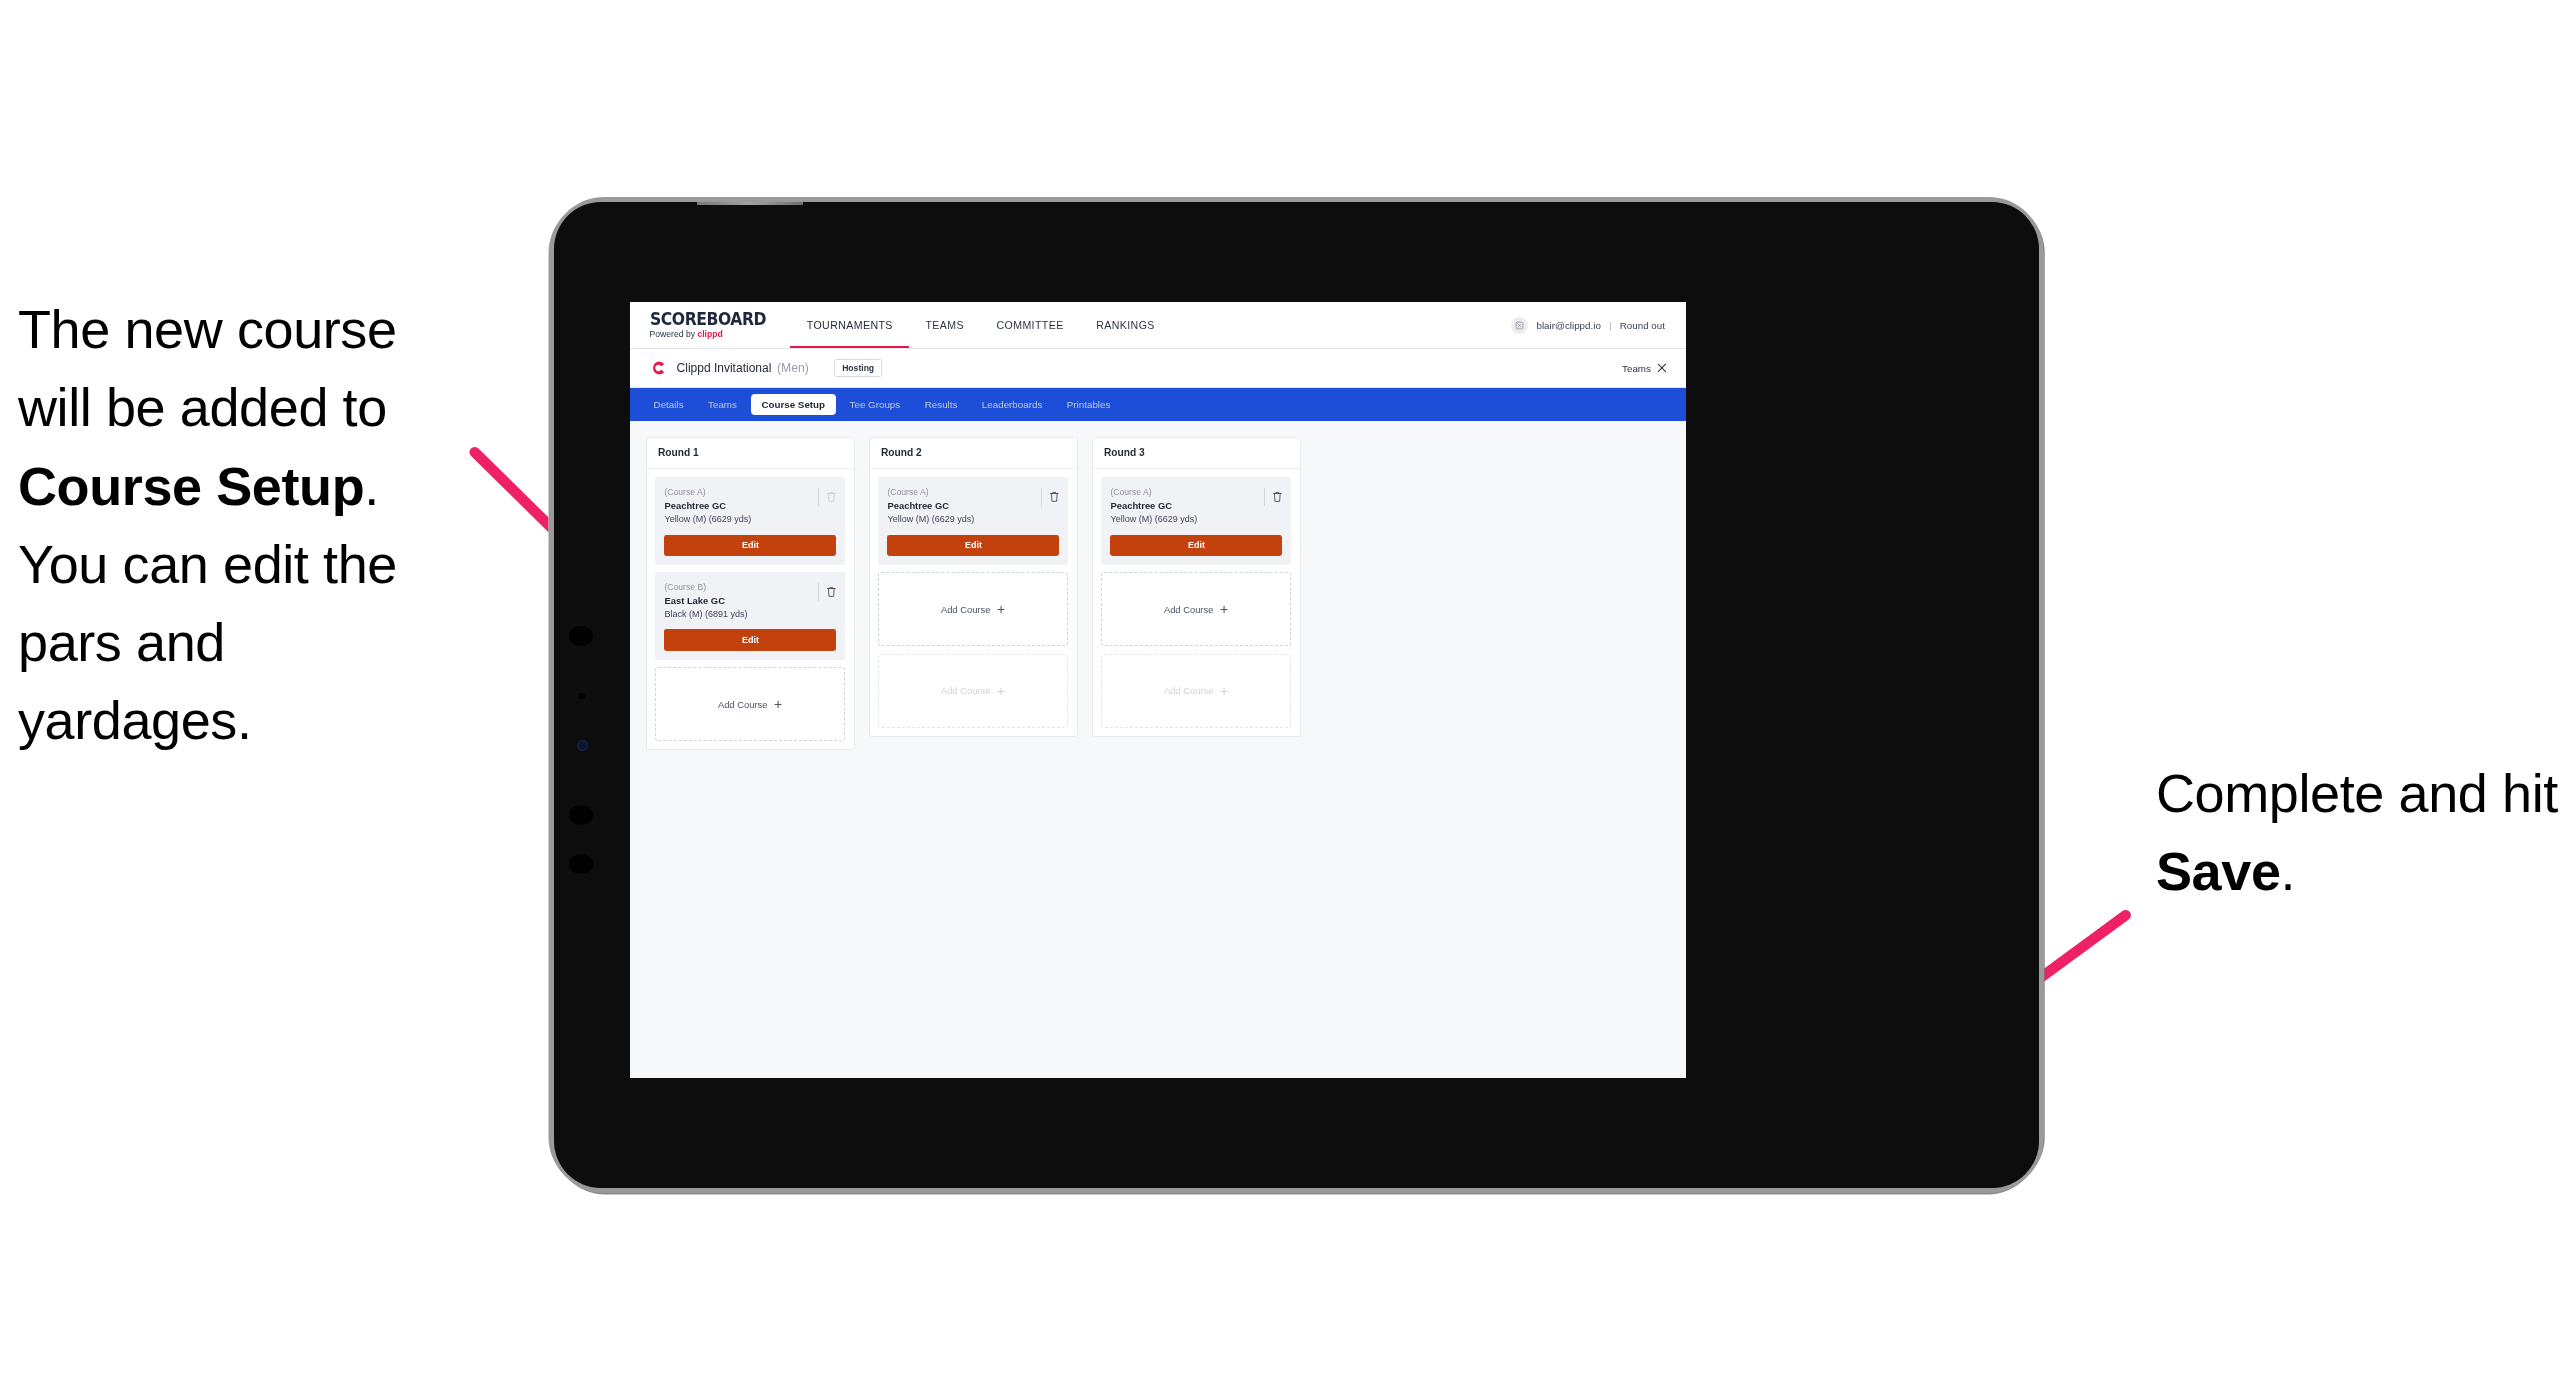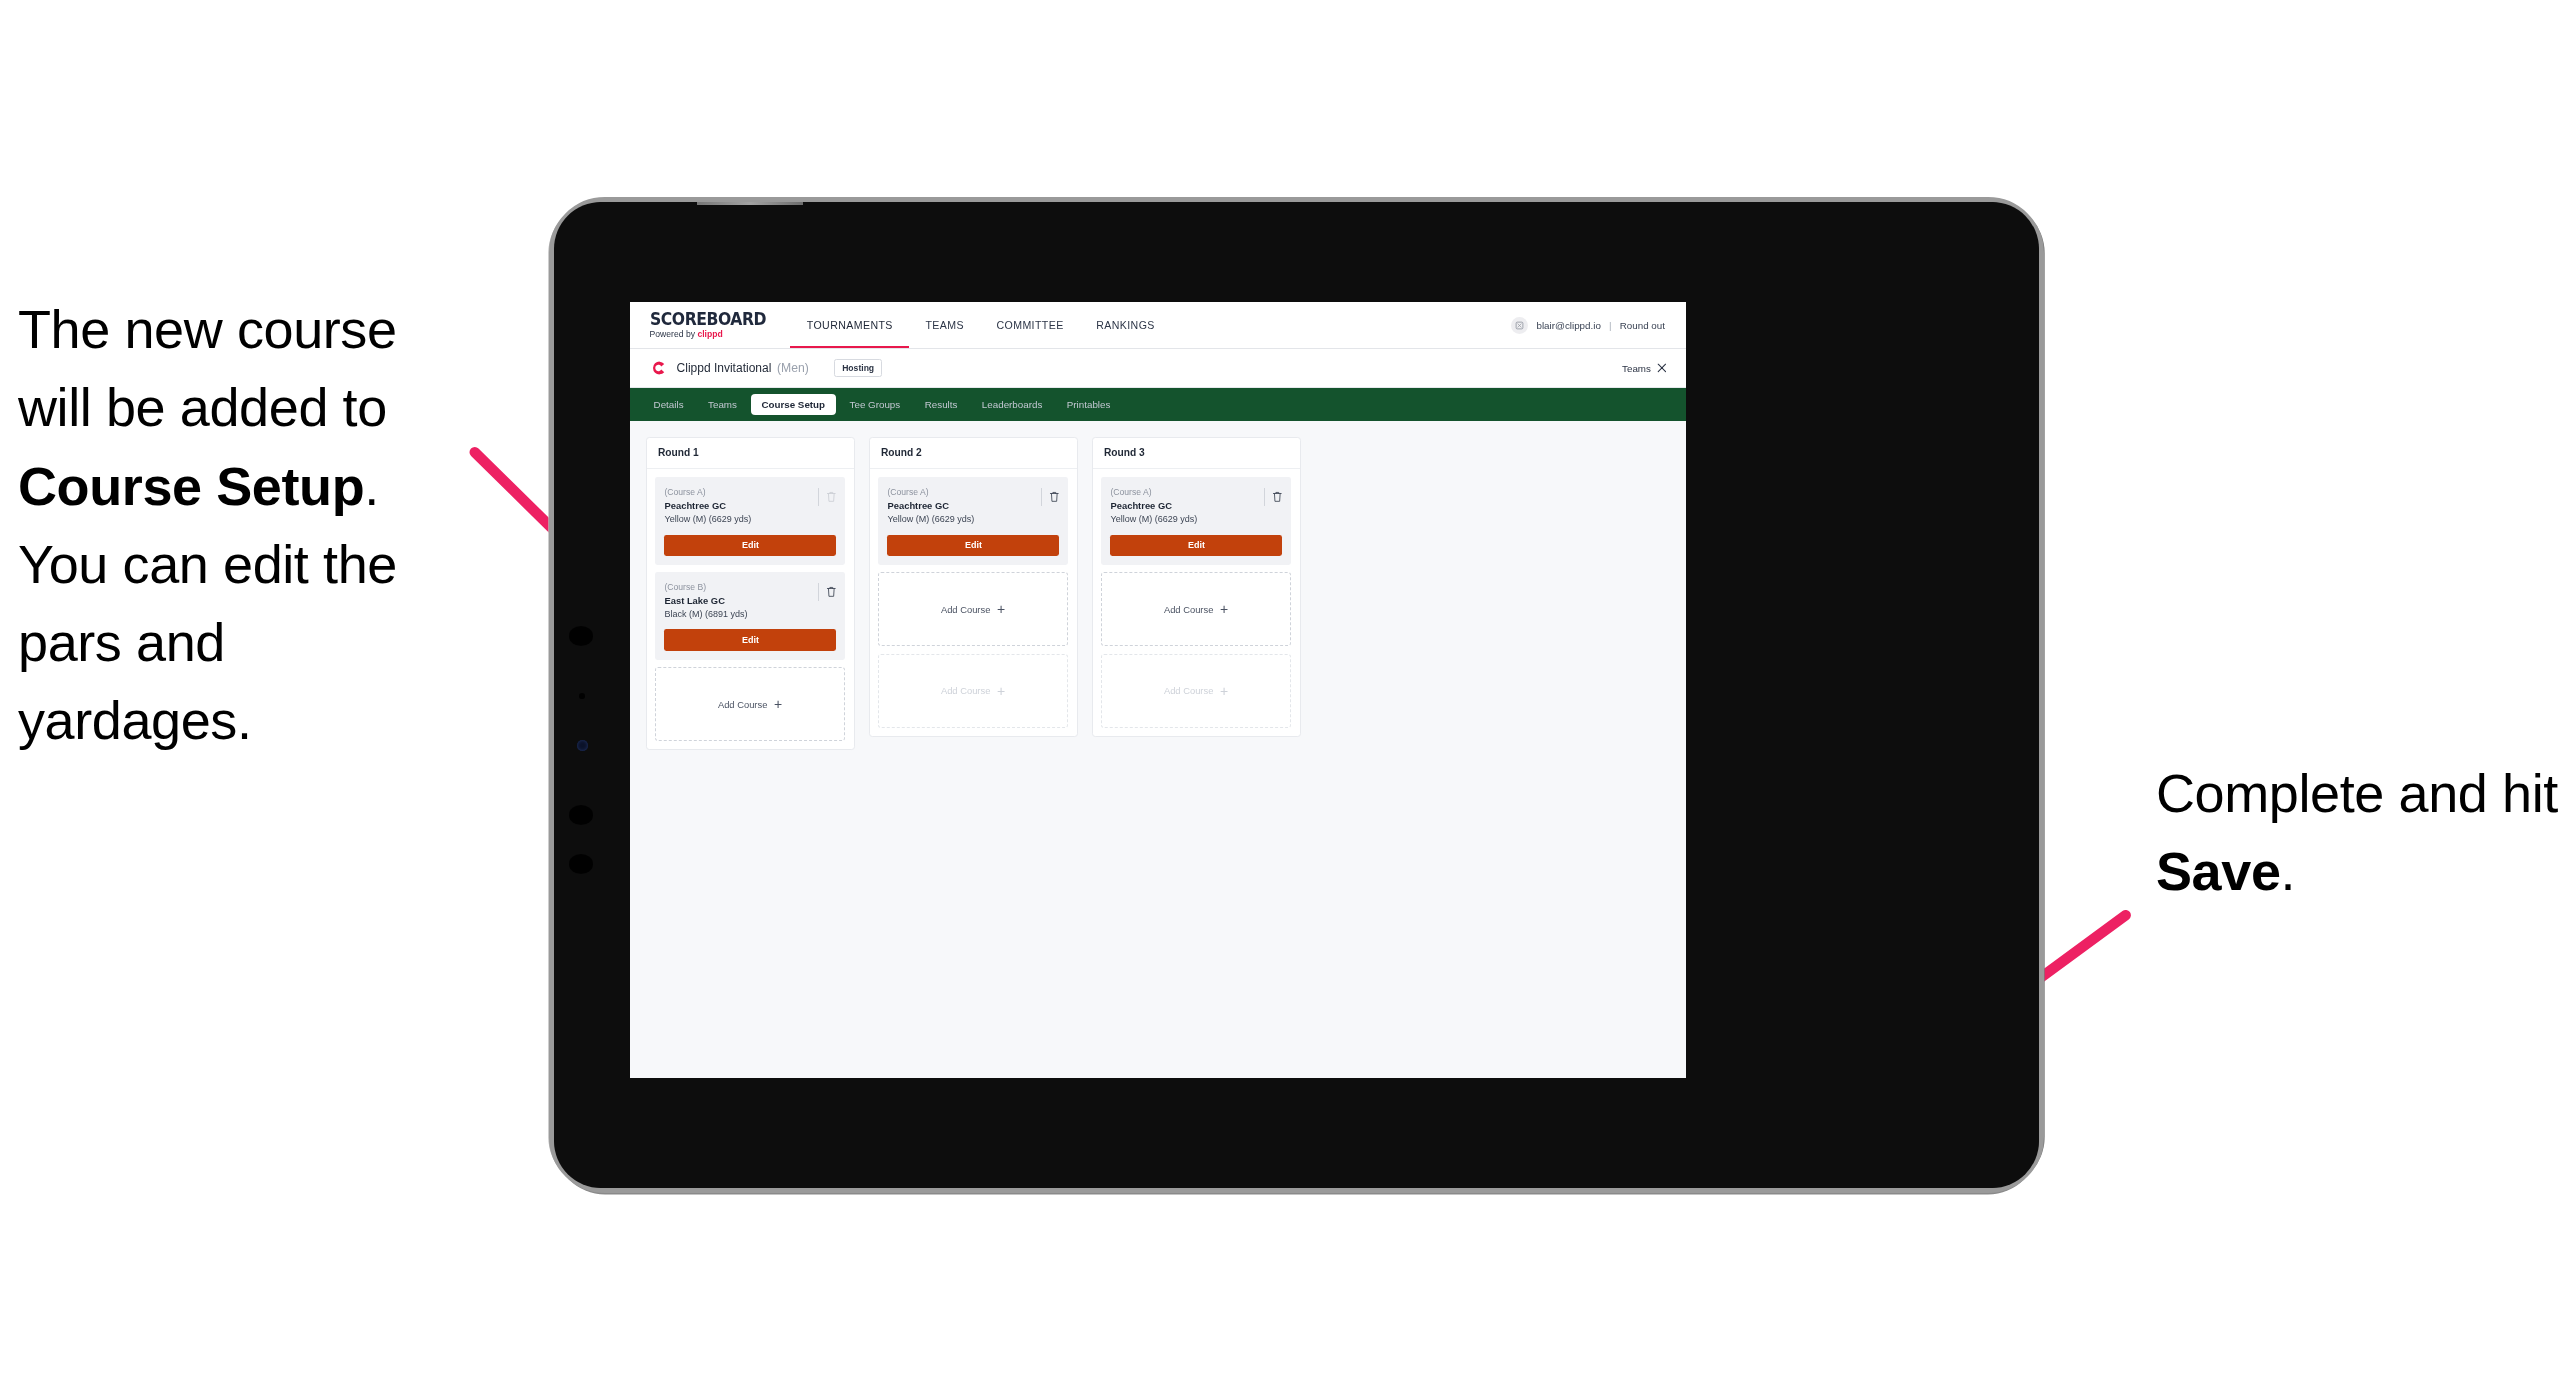--- a/index.html
+++ b/index.html
@@ -92,21 +92,21 @@
            padding:0 19.6px;border-bottom:0.8px solid #e6e8ec;}
   #logoC{width:18px;height:18px;margin-right:9px;flex:0 0 auto;}
   #tourname{font-size:12px;color:#1f2735;}
   #tourgender{font-size:12.2px;color:#9aa1ad;margin-left:5.7px;}
   #hosting{margin-left:25px;border:0.8px solid #d7dae0;border-radius:2.4px;
            padding:3.3px 7.3px;font-size:8.6px;font-weight:700;color:#2b3344;background:#fff;}
   #cancel{margin-left:auto;display:flex;align-items:center;gap:5.7px;
           font-size:9.8px;color:#2b3344;cursor:pointer;}
 
   
-  #tabs{height:33px;background:#14532d;display:flex;align-items:center;padding:0 13px;gap:3.3px;}
+  #tabs{height:33px;background:#1d4ed8;display:flex;align-items:center;padding:0 13px;gap:3.3px;}
   .tab{font-size:9.8px;color:#c3c8d2;padding:4.9px 10.6px;border-radius:4.1px;cursor:pointer;}
   .tab.active{background:#ffffff;color:#1e2636;font-weight:700;}
 
   
   #rounds{display:flex;gap:14px;padding:15.5px 15.5px 0 15.5px;align-items:flex-start;}
   .round-col{
     width:207px;background:#ffffff;border:0.8px solid #e8eaee;border-radius:3.3px;
     display:flex;flex-direction:column;
   }
   .round-head{padding:9.8px 11.4px;font-size:10.2px;font-weight:700;color:#1f2735;

